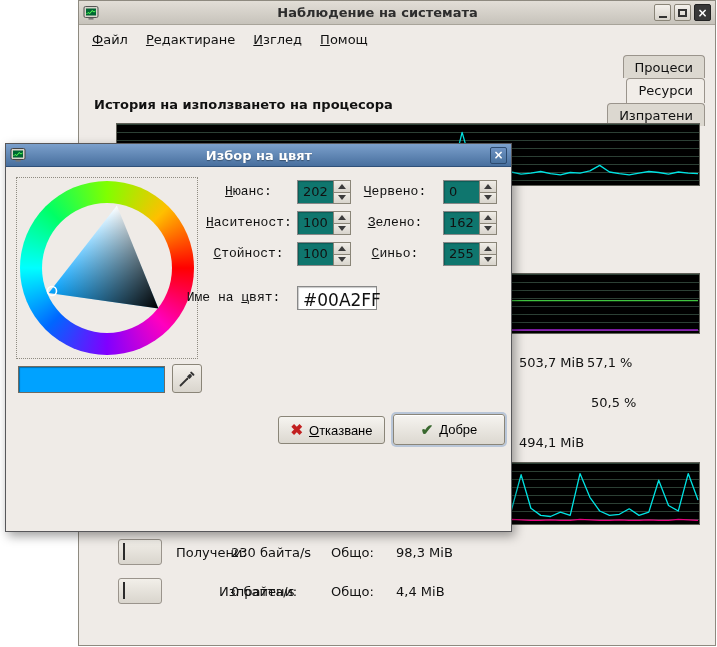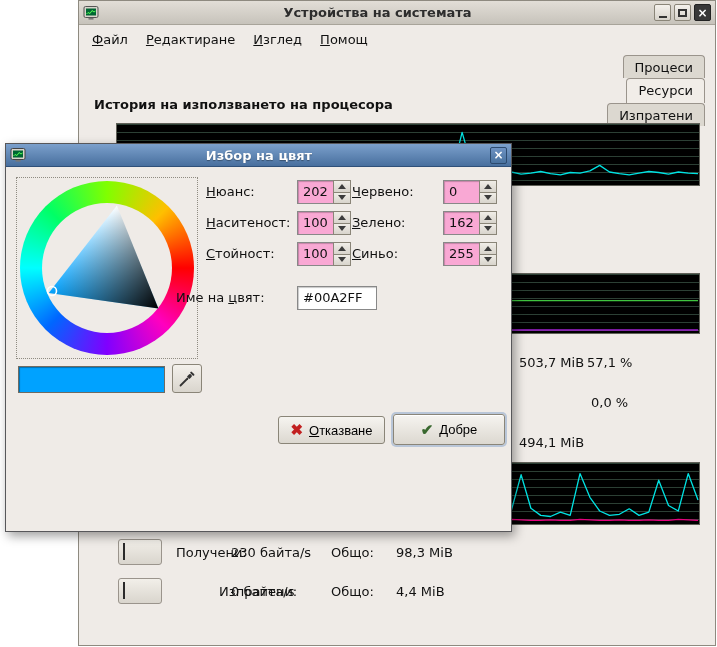--- a/index.html
+++ b/index.html
@@ -47,32 +47,32 @@
   
   .dialog { z-index:10; box-shadow:3px 4px 10px rgba(0,0,0,.38); border-color:#57575a; }
   .dbody { position:relative; height:289px; }
 
   .wheel-wrap { position:absolute; left:10px; top:10px; width:182px; height:182px; border:1px dotted #8f8b82; padding:2px; }
   .ring { position:absolute; inset:3px; border-radius:50%;
           background:conic-gradient(from 0deg, #80ff00 0deg, #ffbf00 45deg, #ff0000 90deg, #ff00bf 135deg, #8000ff 180deg, #0066ff 225deg, #00ffff 270deg, #00ff66 315deg, #80ff00 360deg); }
   .ring::after { content:""; position:absolute; inset:22px; border-radius:50%; background:#efebe7; }
   .tri { position:absolute; left:3px; top:3px; }
 
-  .flabel { position:absolute; text-align:left; white-space:nowrap; }
+  .flabel { position:absolute; text-align:center; white-space:nowrap;font-family:Liberation Mono, monospace; }
   .spin { position:absolute; width:54px; height:24px; display:flex; }
-  .spin-entry { flex:1; background:#f9a8d4; border:1px solid #888; border-right:none;
+  .spin-entry { flex:1; background:#0f766e; border:1px solid #888; border-right:none;
                 box-shadow:inset 1px 1px 1px rgba(0,0,0,.22); padding:3px 0 0 5px; font-size:13px; }
   .spin-btns { width:18px; display:flex; flex-direction:column; }
   .spb { flex:1; background:linear-gradient(#f0ede7,#d8d4cc); border:1px solid #8a8578; display:flex; align-items:center; justify-content:center; cursor:pointer; }
   .spb + .spb { border-top:none; }
   .arr-up { width:0; height:0; border-left:4px solid transparent; border-right:4px solid transparent; border-bottom:5px solid #3c3c3c; }
   .arr-dn { width:0; height:0; border-left:4px solid transparent; border-right:4px solid transparent; border-top:5px solid #3c3c3c; }
 
   .entry { position:absolute; background:#fff; border:1px solid #888; box-shadow:inset 1px 1px 1px rgba(0,0,0,.22);
-           padding:3px 0 0 5px; font-size:13px; }
+           padding:3px 0 0 5px; font-size:17px; }
 
   .preview { position:absolute; left:12px; top:199px; width:147px; height:27px; border:1px solid #6f6b62;
              box-shadow:inset 1px 1px 1px rgba(0,0,0,.3); }
   .tool-btn { position:absolute; left:166px; top:197px; width:30px; height:29px;
               background:linear-gradient(#f4f1ec,#d9d5cd); border:1px solid #8a8578; border-radius:3px;
               display:flex; align-items:center; justify-content:center; cursor:pointer; }
 
   .btn { position:absolute; display:flex; align-items:center; justify-content:center; gap:6px;
          background:linear-gradient(#f6f4f0,#dcd8d0); border:1px solid #8a8578; border-radius:3px;
          font-size:13px; cursor:pointer; }
@@ -90,21 +90,21 @@
 
     <div class="titlebar inactive">
       <span class="wicon">
         <svg width="16" height="16" viewBox="0 0 16 16">
           <rect x="1" y="1.5" width="14" height="11" rx="1.5" fill="#d8d4cc" stroke="#555" stroke-width="1"></rect>
           <rect x="3" y="3.5" width="10" height="7" fill="#063"></rect>
           <polyline points="3.5,9 5,7.5 7,8.5 9,5.5 11,7 12.5,6" fill="none" stroke="#5f5" stroke-width="1"></polyline>
           <rect x="5.5" y="13" width="5" height="1.6" fill="#777"></rect>
         </svg>
       </span>
-      <span class="title">Устройства на системата</span>
+      <span class="title">Наблюдение на системата</span>
       <span class="winbtns">
         <span class="wbtn">
             <span class="glyph-min"></span>
           </span>
         <span class="wbtn">
             <span class="glyph-max"></span>
           </span>
         <span class="wbtn dark">
             <span>×</span>
           </span>
@@ -135,21 +135,21 @@
     <div class="chart" style="top:272px; height:61px;">
       <svg width="582" height="59">
           <polyline points="1.0,26.7 581.0,26.7" fill="none" stroke="#3fc43f" stroke-width="1.3" stroke-linejoin="round"></polyline>
           <polyline points="1.0,56.0 581.0,56.0" fill="none" stroke="#a020d0" stroke-width="1.3" stroke-linejoin="round"></polyline>
         </svg>
     </div>
 
     <span class="memval" style="left:440px; top:354px;">503,7 MiB</span>
     <span class="memval" style="left:508px; top:354px;">57,1 %</span>
     <span class="memval" style="left:440px; top:394px;margin-top:40px;">494,1 MiB</span>
-    <span class="memval" style="left:512px; top:394px;">0,0 %</span>
+    <span class="memval" style="left:512px; top:394px;">50,5 %</span>
 
     <div class="chart" style="top:461px; height:63px;">
       <svg width="582" height="61">
           <polyline points="1.0,54.6 10.8,53.5 20.7,45.8 30.5,52.4 40.3,54.0 50.2,55.1 60.0,54.6 69.8,53.5 79.6,54.0 89.5,54.6 99.3,55.1 109.1,54.0 119.0,54.6 128.8,53.5 138.6,54.0 148.5,54.6 158.3,55.1 168.1,54.0 177.9,51.3 187.8,53.5 197.6,54.6 207.4,55.1 217.3,54.0 227.1,54.6 236.9,54.0 246.8,53.5 256.6,54.6 266.4,54.0 276.3,52.4 286.1,53.5 295.9,54.0 305.7,54.6 315.6,51.3 325.4,49.1 335.2,52.4 345.1,46.9 354.9,52.4 364.7,27.1 374.6,42.5 384.4,51.3 394.2,48.0 404.1,11.7 413.9,45.3 423.7,52.4 433.5,53.5 443.4,49.1 453.2,52.4 463.0,10.6 472.9,34.3 482.7,48.0 492.5,52.4 502.4,51.3 512.2,45.8 522.0,52.4 531.8,49.1 541.7,17.2 551.5,42.5 561.3,48.0 571.2,10.6 581.0,37.0" fill="none" stroke="#00e3e3" stroke-width="1.3" stroke-linejoin="round"></polyline>
           <polyline points="1.0,57.4 10.8,57.4 20.7,56.8 30.5,57.4 40.3,57.4 50.2,57.4 60.0,56.8 69.8,57.4 79.6,57.4 89.5,57.4 99.3,56.8 109.1,57.4 119.0,57.4 128.8,57.4 138.6,56.8 148.5,57.4 158.3,57.4 168.1,57.4 177.9,56.8 187.8,57.4 197.6,57.4 207.4,56.8 217.3,57.4 227.1,57.4 236.9,57.4 246.8,56.8 256.6,57.4 266.4,57.4 276.3,57.4 286.1,56.8 295.9,57.4 305.7,57.4 315.6,57.4 325.4,56.3 335.2,57.4 345.1,57.4 354.9,56.8 364.7,57.4 374.6,57.4 384.4,57.4 394.2,56.3 404.1,56.8 413.9,57.4 423.7,57.4 433.5,56.8 443.4,57.4 453.2,57.4 463.0,56.3 472.9,56.8 482.7,57.4 492.5,57.4 502.4,56.8 512.2,57.4 522.0,57.4 531.8,56.8 541.7,57.4 551.5,57.4 561.3,56.3 571.2,56.8 581.0,57.4" fill="none" stroke="#e6007e" stroke-width="1.3" stroke-linejoin="round"></polyline>
         </svg>
     </div>
 
     <span class="legend-swatch" style="left:39px; top:538px;">
       <span class="inner" style="background: rgb(0, 222, 222);"></span>

